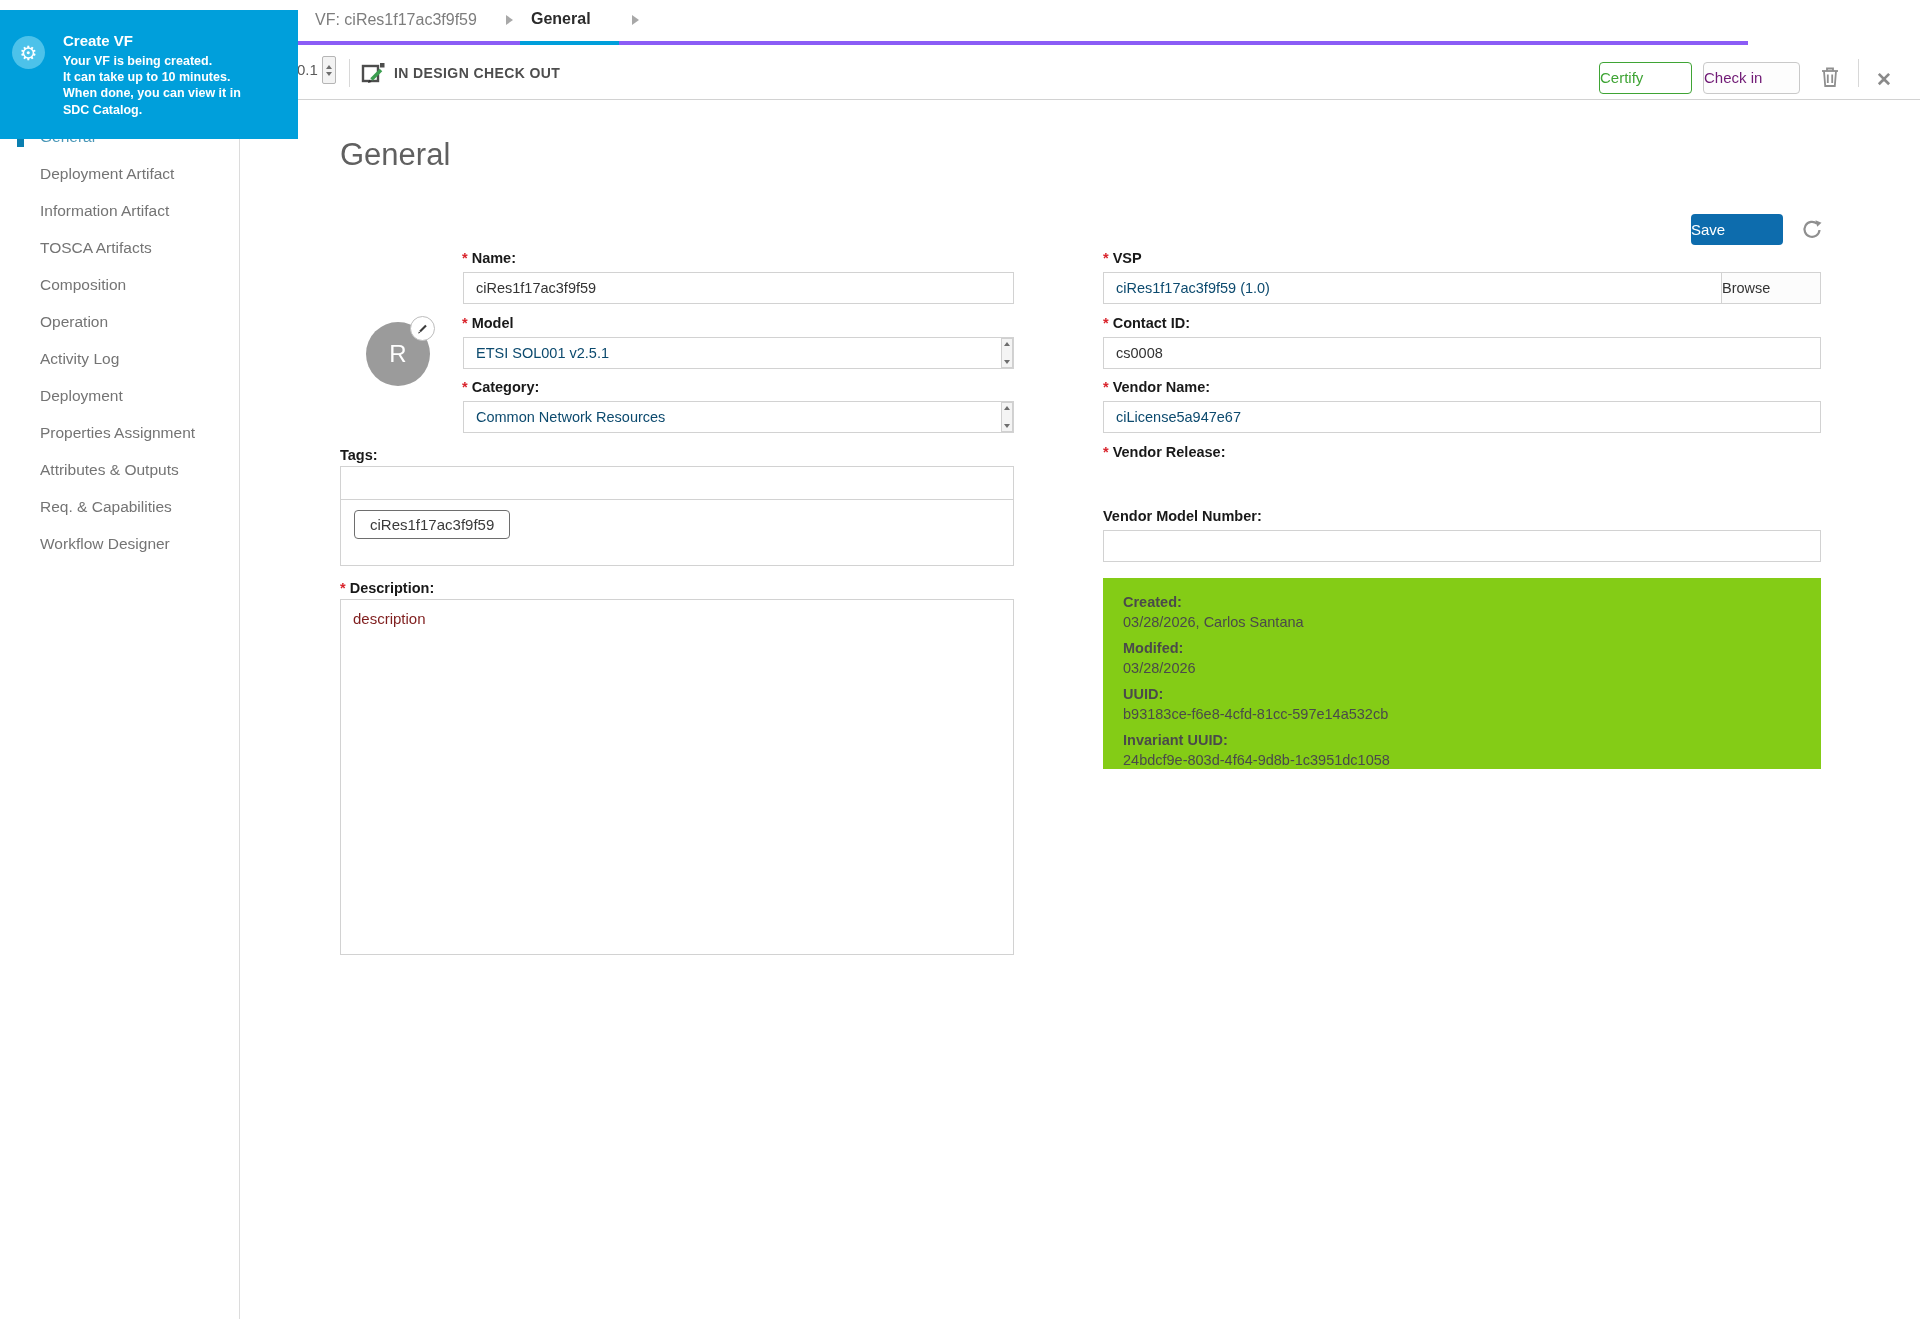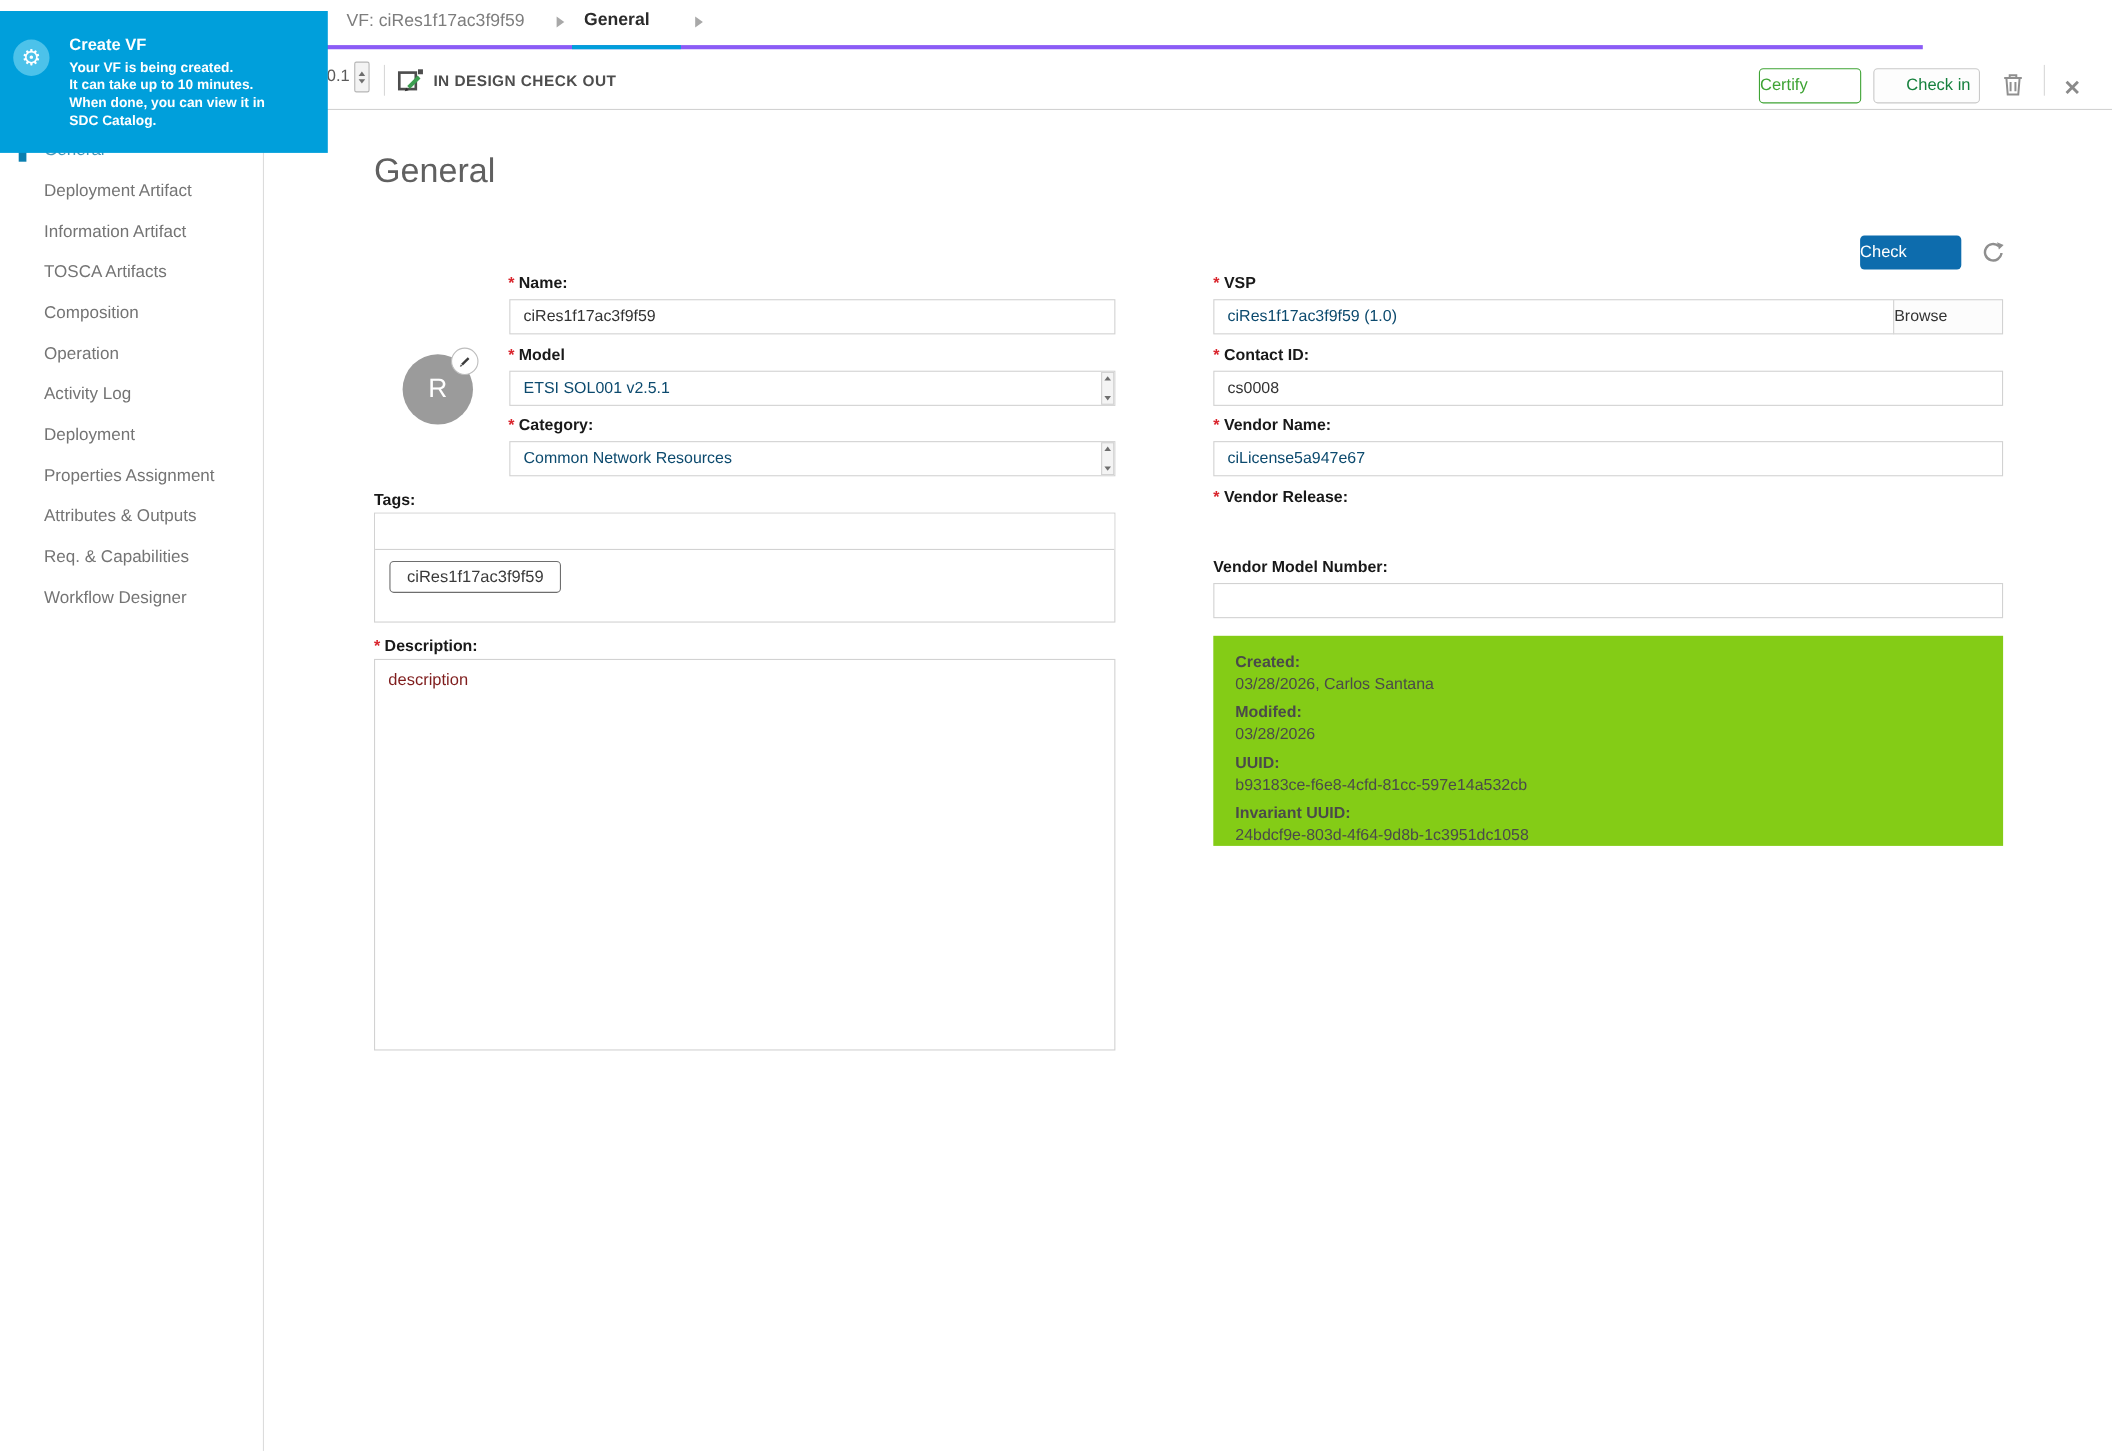--- a/index.html
+++ b/index.html
@@ -31,21 +31,21 @@
   .tb-divider { position:absolute; top:14px; width:1px; height:28px; background:#d8d8d8; }
   .div1 { left:349px; } .div2 { left:1858px; }
   .status-icon { position:absolute; left:360px; top:15px; }
   .status-text { position:absolute; left:394px; top:20px; font-size:14px; font-weight:bold;
                  color:#4d4d4d; letter-spacing:.4px; }
   .btn { display:inline-block; text-align:left; font-size:15px; border-radius:4px; cursor:pointer;
          line-height:30px; }
   .btn-certify { position:absolute; left:1599px; top:17px; width:93px; height:32px; background:#fff;
                  border:1px solid #3fa435; color:#3fa435; }
   .btn-checkin { position:absolute; left:1703px; top:17px; width:97px; height:32px; background:#fdfdfd;
-                 border:1px solid #c9c9c9; color:#15803d;padding-left:29px; }
+                 border:1px solid #c9c9c9; color:#701a75; }
   .icon-btn { position:absolute; cursor:pointer; background:none; border:none; }
   .trash-btn { left:1820px; top:21px; }
   .close-btn { left:1876px; top:23px; font-size:19px; color:#8a8a8a; font-weight:bold; }
 
   
   .toast { position:absolute; left:0; top:10px; width:298px; height:129px; background:#009fdb;
            z-index:50; color:#fff; }
   .toast-gear { position:absolute; left:12px; top:26px; width:33px; height:33px; border-radius:50%;
                 background:#4cc2ea; display:flex; align-items:center; justify-content:center;
                 font-size:20px; color:#fff; }
@@ -179,21 +179,21 @@
     <div class="toast-title">Create VF</div>
     <div class="toast-body">
       <div>Your VF is being created.</div>
       <div>It can take up to 10 minutes.</div>
       <div>When done, you can view it in</div>
       <div>SDC Catalog.</div>
     </div>
   </div>
 
   <div class="page-title">General</div>
-  <button class="btn btn-save">Check</button>
+  <button class="btn btn-save">Save</button>
   <button class="icon-btn refresh-btn">
     <svg width="24" height="24" viewBox="0 0 24 24" fill="none">
       <path d="M19.5 13a7.5 7.5 0 1 1-2.4-6.2" stroke="#8f8f8f" stroke-width="2.2"></path>
       <path d="M15.5 3.2 L21.5 5.8 L17.2 9.8 Z" fill="#8f8f8f"></path>
     </svg>
   </button>
 
   <div class="avatar">
     <span>R</span>
     <span class="avatar-badge">

